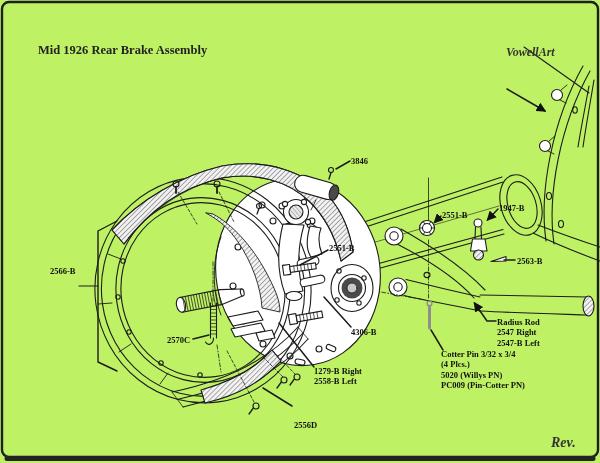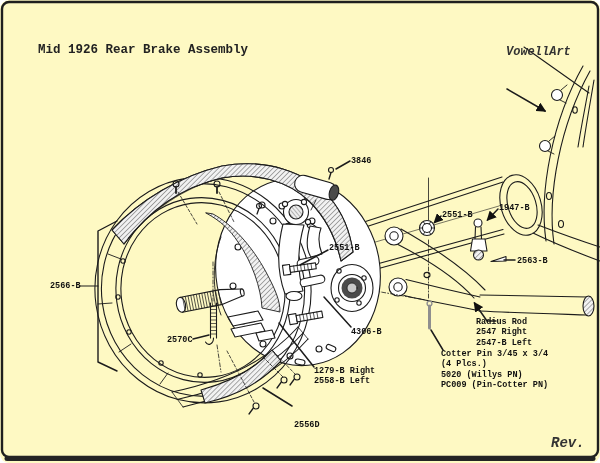--- a/index.html
+++ b/index.html
@@ -1,17 +1,17 @@
 <!DOCTYPE html>
 <html><head>
 <meta charset="utf-8">
 <style>
   html,body{margin:0;padding:0;background:#ffffff;}
-  .page{position:relative;width:600px;height:463px;background:#fef9c3;overflow:hidden;
-        font-family:Liberation Mono, monospace;color:#1a1a1a;border-radius:9px;}
+  .page{position:relative;width:600px;height:463px;background:#bef264;overflow:hidden;
+        font-family:Liberation Serif, serif;color:#1a1a1a;}
   svg{position:absolute;left:0;top:0;}
   .lbl{position:absolute;font-weight:bold;font-size:8.5px;line-height:10.4px;
        white-space:nowrap;color:#111;}
   .title{position:absolute;font-weight:bold;font-size:12.5px;color:#222;}
   .credit{position:absolute;font-weight:bold;font-style:italic;font-size:12px;color:#333;}
 </style>
 </head>
 <body>
 
 <div class="page">
@@ -263,30 +263,30 @@
 
 <div class="title" style="left:38px;top:43px">Mid 1926 Rear Brake Assembly</div>
 <div class="credit" style="left:506px;top:45px">VowellArt</div>
 <div class="credit" style="left:551px;top:435px;font-size:14px">Rev.</div>
 
 <div class="lbl" style="left:351px;top:156px">3846</div>
 <div class="lbl" style="left:329px;top:243px">2551-B</div>
 <div class="lbl" style="left:442px;top:210px">2551-B</div>
 <div class="lbl" style="left:499px;top:203px">1947-B</div>
 <div class="lbl" style="left:517px;top:256px">2563-B</div>
-<div class="lbl" style="left:50px;top:281px">2566-B</div>
+<div class="lbl" style="left:50px;top:266px">2566-B</div>
 <div class="lbl" style="left:167px;top:335px">2570C</div>
 <div class="lbl" style="left:351px;top:327px">4306-B</div>
-<div class="lbl" style="left:476px;top:317px">
+<div class="lbl" style="left:497px;top:317px">
   <div>Radius Rod</div>
   <div>2547 Right</div>
   <div>2547-B Left</div>
 </div>
 <div class="lbl" style="left:441px;top:349px">
-  <div>Cotter Pin 3/45 x 3/4</div>
+  <div>Cotter Pin 3/32 x 3/4</div>
   <div>(4 Plcs.)</div>
   <div>5020 (Willys PN)</div>
   <div>PC009 (Pin-Cotter PN)</div>
 </div>
 <div class="lbl" style="left:314px;top:366px">
   <div>1279-B Right</div>
   <div>2558-B Left</div>
 </div>
 <div class="lbl" style="left:294px;top:420px">2556D</div>
 

